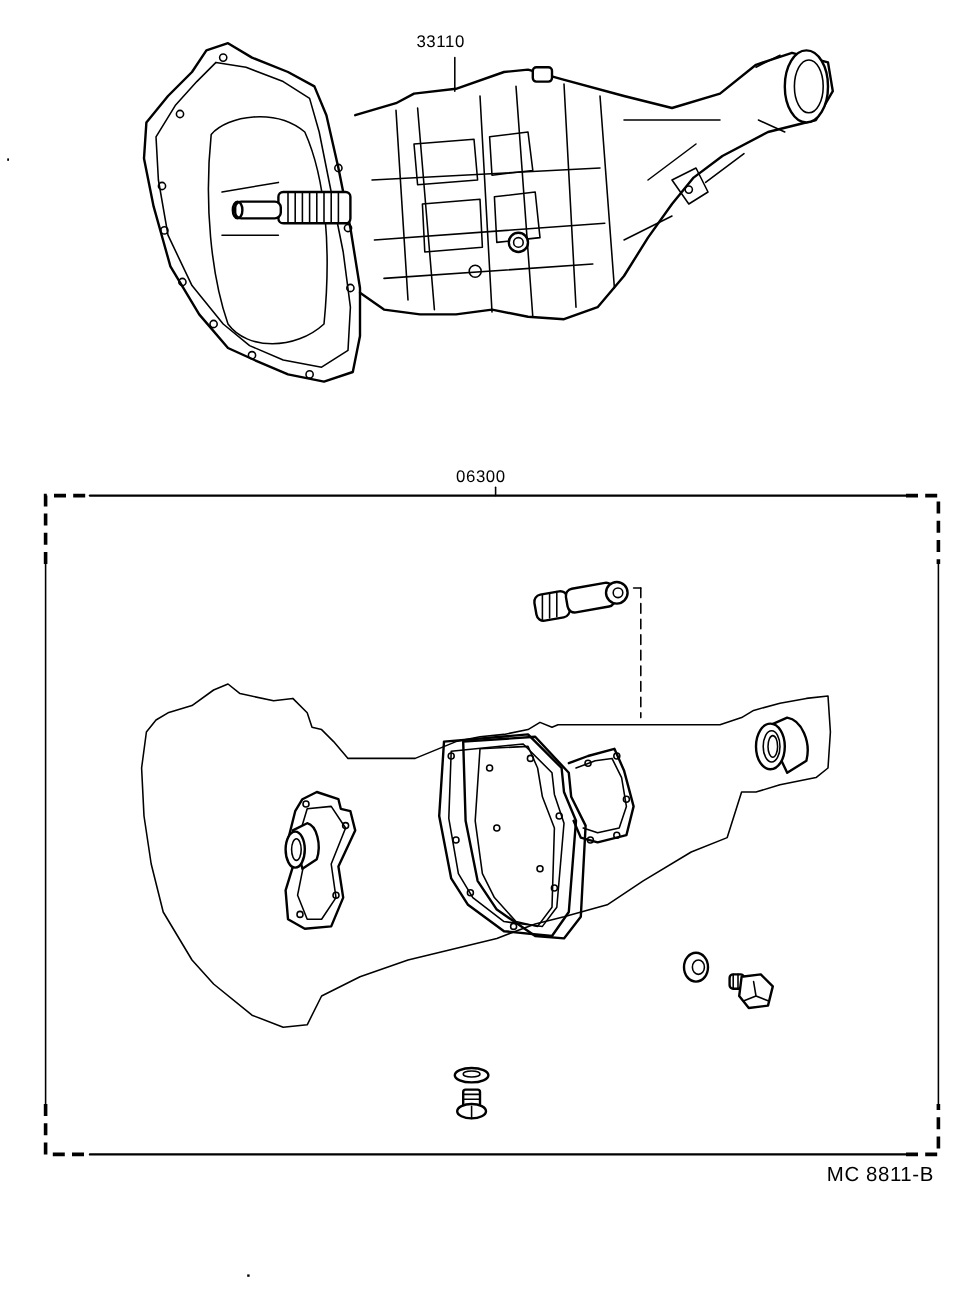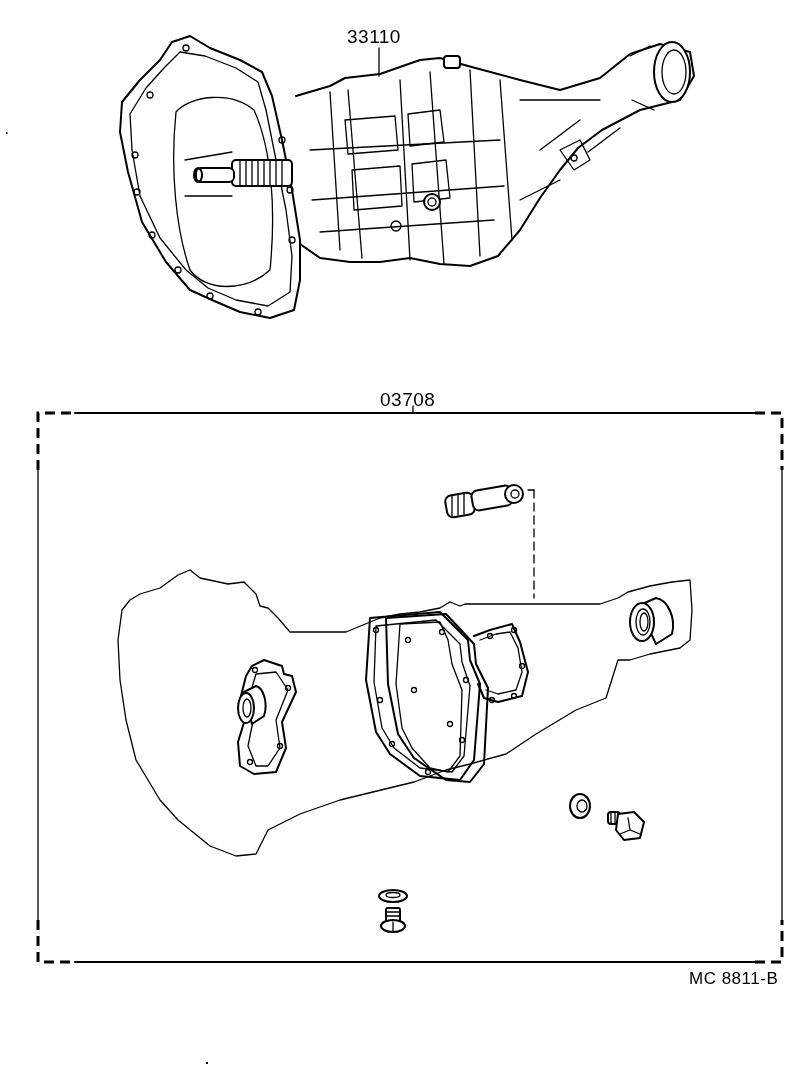--- a/index.html
+++ b/index.html
@@ -1,18 +1,18 @@
 <!DOCTYPE html>
 <html><head>
   <meta charset="utf-8">
   <style>
     html, body { margin: 0; padding: 0; background: #ffffff; }
     body { width: 800px; height: 1090px; position: relative; overflow: hidden;
            font-family: "Liberation Sans", sans-serif; color: #000; }
-    .label { position: absolute; font-size: 19px; font-weight: normal; letter-spacing: 0.5px;
+    .label { position: absolute; font-size: 14px; font-weight: normal; letter-spacing: 0.5px;
              line-height: 1; white-space: nowrap; }
     #lbl-33110 { left: 347px; top: 27px; }
     #lbl-04331 { left: 380px; top: 390px; }
     #lbl-fig { left: 689px; top: 970px; font-size: 17px; }
     svg.art { position: absolute; left: 0; top: 0; }
     .ln { fill: none; stroke: #000; stroke-width: 2; stroke-linejoin: round; stroke-linecap: round; }
     .thin { fill: none; stroke: #000; stroke-width: 1.3; stroke-linejoin: round; stroke-linecap: round; }
     .fill-w { fill: #fff; stroke: #000; stroke-width: 2; stroke-linejoin: round; }
     .dash { fill: none; stroke: #000; stroke-width: 3; stroke-dasharray: 10 6; }
   </style>
@@ -166,14 +166,14 @@
       <path class="thin" d="M386,912 L400,912 M386,916 L400,916"></path>
       <ellipse class="fill-w" cx="393" cy="926" rx="12" ry="6"></ellipse>
       <line class="thin" x1="393" y1="922" x2="393" y2="932"></line>
     </g>
   </g>
 
   <rect x="6" y="132" width="1.5" height="2" fill="#000"></rect>
   <rect x="206" y="1062" width="2" height="2" fill="#000"></rect>
 </svg>
 
-<div id="lbl-04331" class="label">03708</div>
+<div id="lbl-04331" class="label">06300</div>
 <div id="lbl-fig" class="label">MC 8811-B</div>
 
 </body></html>

